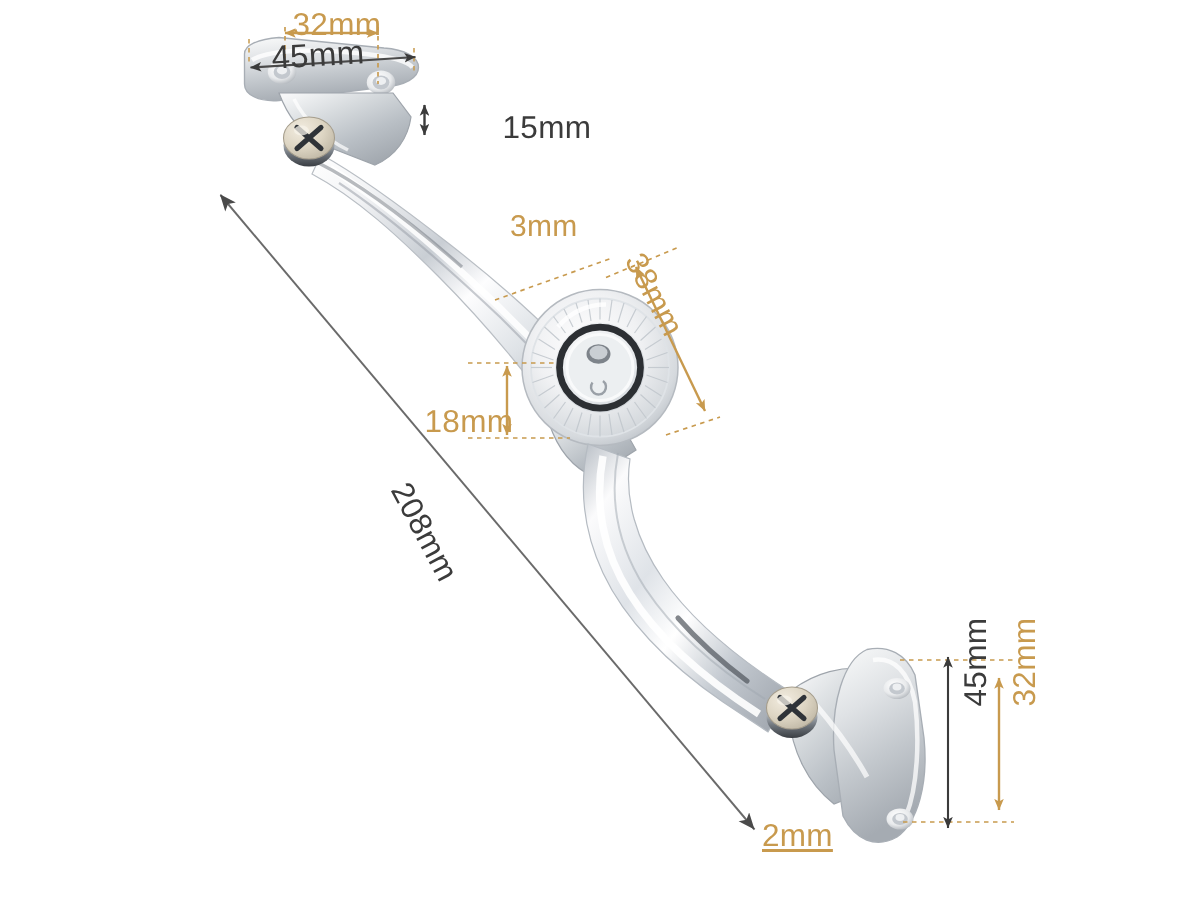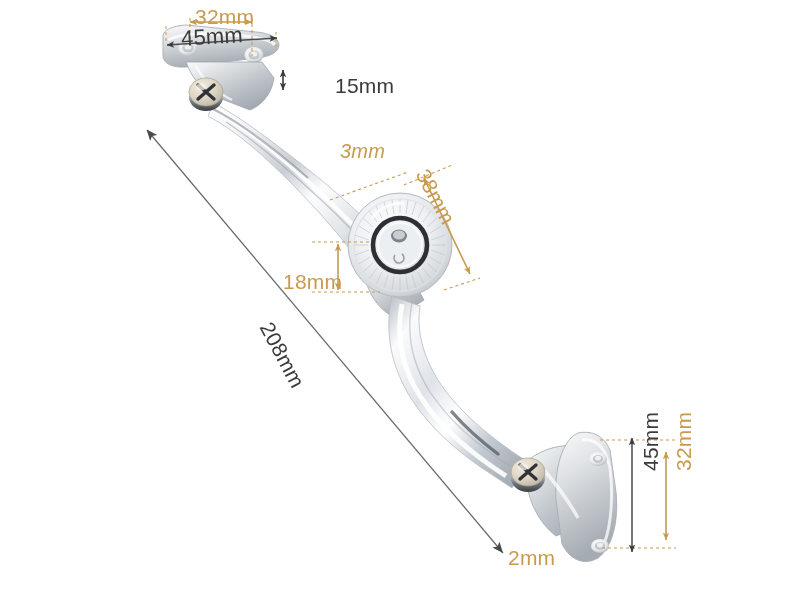--- a/index.html
+++ b/index.html
@@ -275,27 +275,27 @@
       <line x1="666" y1="452" x2="666" y2="540" stroke="#c89a4e" stroke-width="1.6" marker-start="url(#arrowOrangeStart)" marker-end="url(#arrowOrange)"></line>
     </g>
   </svg>
 
   <div class="dim-label dim-orange" style="left:195px;top:5px;font-size:21px;">32mm</div>
 
   <div class="dim-label dim-dark" style="left:181px;top:24px;font-size:22px;transform:rotate(-3.5deg);">45mm</div>
 
   <div class="dim-label dim-dark" style="left:287px;top:74px;font-size:21px;margin-left:48px;">15mm</div>
 
-  <div class="dim-label dim-orange" style="left:340px;top:140px;font-size:20px;font-style:italic;">3mm</div>
+  <div class="dim-label dim-orange" style="left:340px;top:140px;font-size:20px;">3mm</div>
 
   <div class="dim-label dim-orange" style="left:432px;top:165px;font-size:21px;transform:rotate(62deg);transform-origin:left top;">38mm</div>
 
   <div class="dim-label dim-orange" style="left:283px;top:270px;font-size:21px;">18mm</div>
 
   <div class="dim-label dim-dark" style="left:276px;top:318px;font-size:21px;transform:rotate(62deg);transform-origin:left top;">208mm</div>
 
-  <div class="dim-label dim-orange" style="left:508px;top:546px;font-size:21px;">2mm</div>
+  <div class="dim-label dim-orange" style="left:508px;top:546px;font-size:21px;text-decoration:underline;">2mm</div>
 
   <div class="dim-label dim-dark" style="left:639px;top:471px;font-size:21px;transform:rotate(-90deg);transform-origin:left top;">45mm</div>
 
   <div class="dim-label dim-orange" style="left:672px;top:471px;font-size:21px;transform:rotate(-90deg);transform-origin:left top;">32mm</div>
 
 </div>
 
 </body></html>

